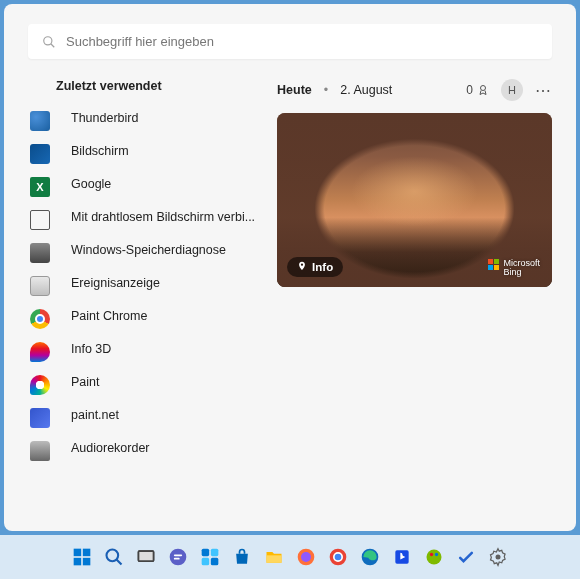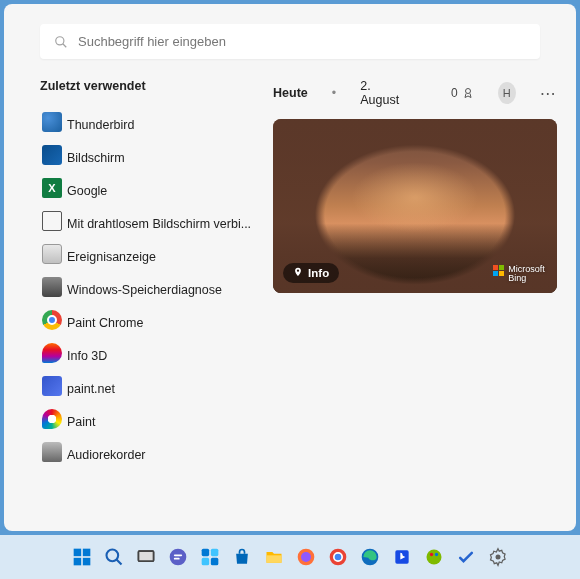--- a/index.html
+++ b/index.html
@@ -3,21 +3,21 @@
 <meta charset="utf-8">
 <style>
 * { margin: 0; padding: 0; box-sizing: border-box; font-family: 'Segoe UI', sans-serif; }
 body { width: 580px; height: 579px; background: #5a9bd4; overflow: hidden; }
 
 .window {
   position: absolute;
   top: 4px; left: 4px; right: 4px; bottom: 48px;
   background: #f6f6f6;
   border-radius: 8px;
-  padding: 20px 36px;
+  padding: 20px 24px;
   display: flex;
   flex-direction: column;
 }
 
 .search-box {
   background: #fff;
   border-radius: 4px;
   padding: 10px 14px;
   display: flex;
   align-items: center;
@@ -25,32 +25,32 @@
   font-size: 13px;
   color: #777;
   box-shadow: 0 1px 2px rgba(0,0,0,0.05);
 }
 .search-icon { width: 14px; height: 14px; opacity: 0.6; }
 
 .content { display: flex; gap: 20px; margin-top: 20px; flex: 1; }
 .left { flex: 0 0 210px; }
 .right { flex: 1; }
 
-.section-title { font-size: 12.5px; font-weight: 600; color: #222; margin-bottom: 12px; }
+.section-title { font-size: 12.5px; font-weight: 600; color: #222; margin-bottom: 12px; margin-left: 28px; }
 
 .recent-list { display: flex; flex-direction: column; }
 .recent-item {
-  display: flex; align-items: flex-end; gap: 5px;
+  display: flex; align-items: flex-start; gap: 21px;
   padding: 6px 2px; font-size: 12.5px; color: #222;
   cursor: pointer; border-radius: 4px; height: 33px;
 }
 .app-icon { width: 20px; height: 20px; flex: 0 0 20px; border-radius: 3px; display:flex; align-items:center; justify-content:center; font-size:11px; font-weight:bold; color:#fff; }
 .app-label { white-space: nowrap; overflow: hidden; text-overflow: ellipsis; }
 
-.today-header { display:flex; align-items:center; gap:24px; font-size:12.5px; color:#222; margin-bottom: 12px; }
+.today-header { display:flex; align-items:center; gap:12px; font-size:12.5px; color:#222; margin-bottom: 12px; }
 .today-header .sep { color:#888; }
 .today-header .spacer { flex:1; }
 .pts { font-size:12px; color:#444; display:flex; align-items:center; gap:4px; }
 .avatar { width:22px; height:22px; border-radius:50%; background:#ddd; display:flex; align-items:center; justify-content:center; font-size:11px; color:#555; }
 .more { font-size:16px; color:#555; letter-spacing:1px; cursor:pointer; }
 
 .hero {
   width: 100%; height: 174px; border-radius: 8px; position: relative; overflow: hidden;
   background: linear-gradient(180deg, #6b4a3a 0%, #8a5a42 25%, #c08050 50%, #d89060 60%, #5a3828 80%, #3a2518 100%);
 }
@@ -127,42 +127,42 @@
           </div>
           <div class="recent-item">
             <div class="app-icon ic-excel">X</div>
             <span class="app-label">Google</span>
           </div>
           <div class="recent-item">
             <div class="app-icon ic-drahtlos"></div>
             <span class="app-label">Mit drahtlosem Bildschirm verbi...</span>
           </div>
           <div class="recent-item">
+            <div class="app-icon ic-speicher"></div>
+            <span class="app-label">Windows-Speicherdiagnose</span>
+          </div>
+          <div class="recent-item">
             <div class="app-icon ic-ereignis"></div>
             <span class="app-label">Ereignisanzeige</span>
           </div>
           <div class="recent-item">
-            <div class="app-icon ic-speicher"></div>
-            <span class="app-label">Windows-Speicherdiagnose</span>
-          </div>
-          <div class="recent-item">
             <div class="app-icon ic-chrome"></div>
             <span class="app-label">Paint Chrome</span>
           </div>
           <div class="recent-item">
             <div class="app-icon ic-paint3d"></div>
             <span class="app-label">Info 3D</span>
           </div>
           <div class="recent-item">
+            <div class="app-icon ic-paint"></div>
+            <span class="app-label">Paint</span>
+          </div>
+          <div class="recent-item">
             <div class="app-icon ic-paintnet"></div>
             <span class="app-label">paint.net</span>
-          </div>
-          <div class="recent-item">
-            <div class="app-icon ic-paint"></div>
-            <span class="app-label">Paint</span>
           </div>
           <div class="recent-item">
             <div class="app-icon ic-audio"></div>
             <span class="app-label">Audiorekorder</span>
           </div>
         </div>
     </div>
 
     <div class="right">
       <div class="today-header">

